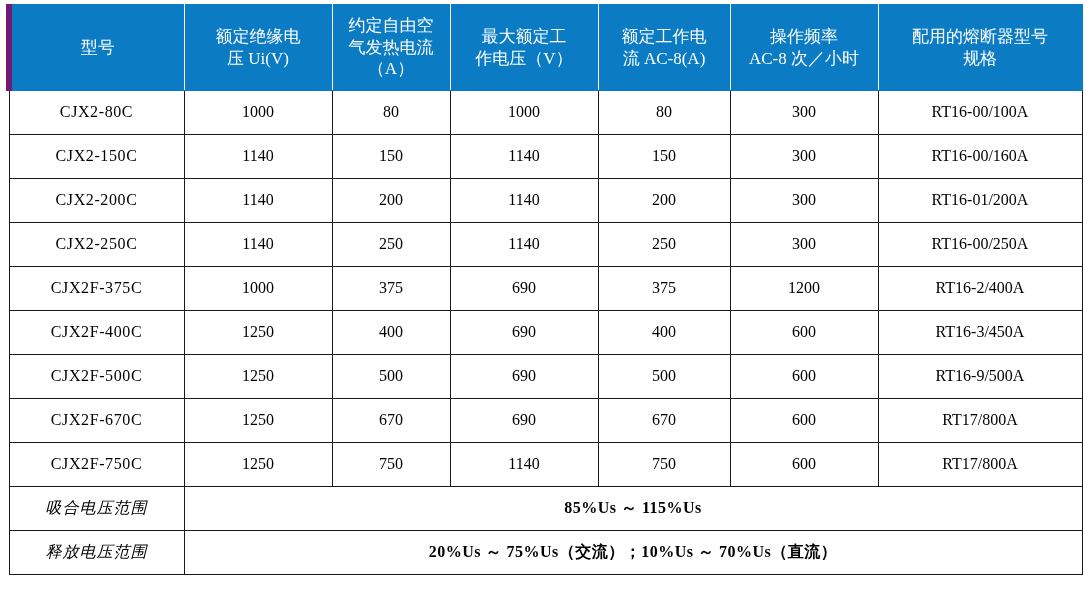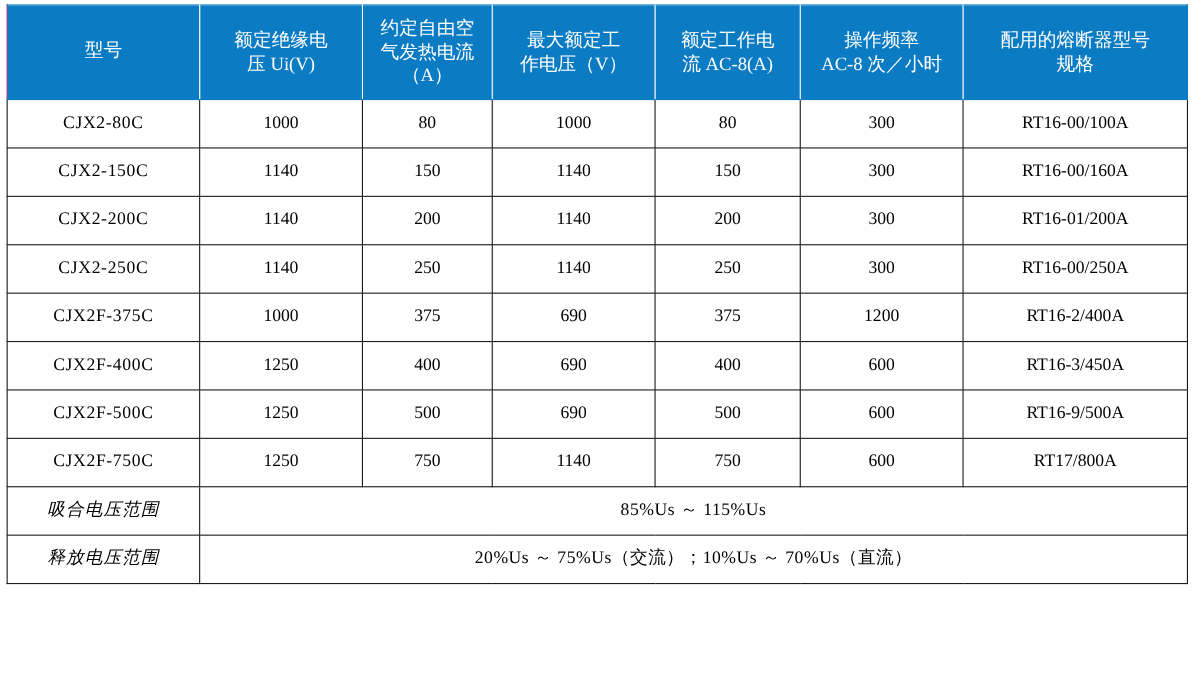--- a/index.html
+++ b/index.html
@@ -41,35 +41,36 @@
     color: #ffffff;
     font-weight: normal;
     height: 86px;
     font-size: 17px;
     border-color: #0b7bc4;
   }
   table.spec thead th.hcell {
     border-left: 1px solid #ffffff;
     border-right: 1px solid #ffffff;
   }
-  table.spec thead th:first-child { border-left: 1px solid #701a75; font-family: Liberation Mono, monospace; }
+  table.spec thead th:first-child { border-left: 6px solid #701a75; }
   table.spec thead th:last-child { border-right: 1px solid #0b7bc4; }
   table.spec tbody td {
     height: 44px;
     background: #ffffff;
   }
   td.model {
     letter-spacing: 0.6px;
   }
   td.rowlabel {
     letter-spacing: 1px;
     font-style: italic;
   }
   td.wide {
     letter-spacing: 0.5px;
+    font-weight: bold;
   }
   .col-0 { width: 175px; }
   .col-1 { width: 148px; }
   .col-2 { width: 118px; }
   .col-3 { width: 148px; }
   .col-4 { width: 132px; }
   .col-5 { width: 148px; }
   .col-6 { width: 204px; }
 </style>
 </head>
@@ -176,20 +177,29 @@
       <tr>
         <td class="model">CJX2F-500C</td>
         <td>1250</td>
         <td>500</td>
         <td>690</td>
         <td>500</td>
         <td>600</td>
         <td>RT16-9/500A</td>
       </tr>
       <tr>
+        <td class="model">CJX2F-670C</td>
+        <td>1250</td>
+        <td>670</td>
+        <td>690</td>
+        <td>670</td>
+        <td>600</td>
+        <td>RT17/800A</td>
+      </tr>
+      <tr>
         <td class="model">CJX2F-750C</td>
         <td>1250</td>
         <td>750</td>
         <td>1140</td>
         <td>750</td>
         <td>600</td>
         <td>RT17/800A</td>
       </tr>
       <tr>
         <td class="rowlabel">吸合电压范围</td>

